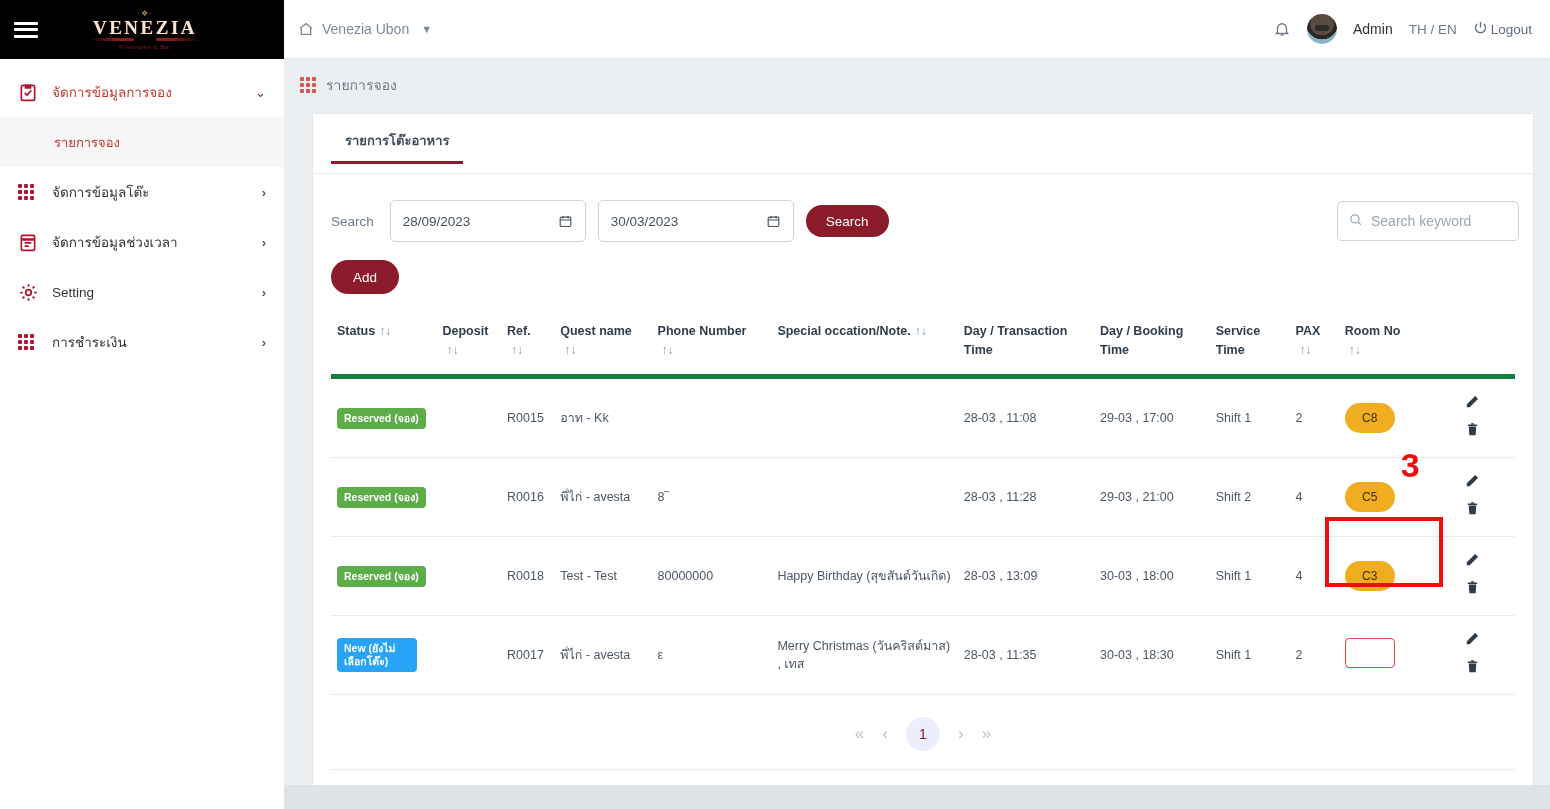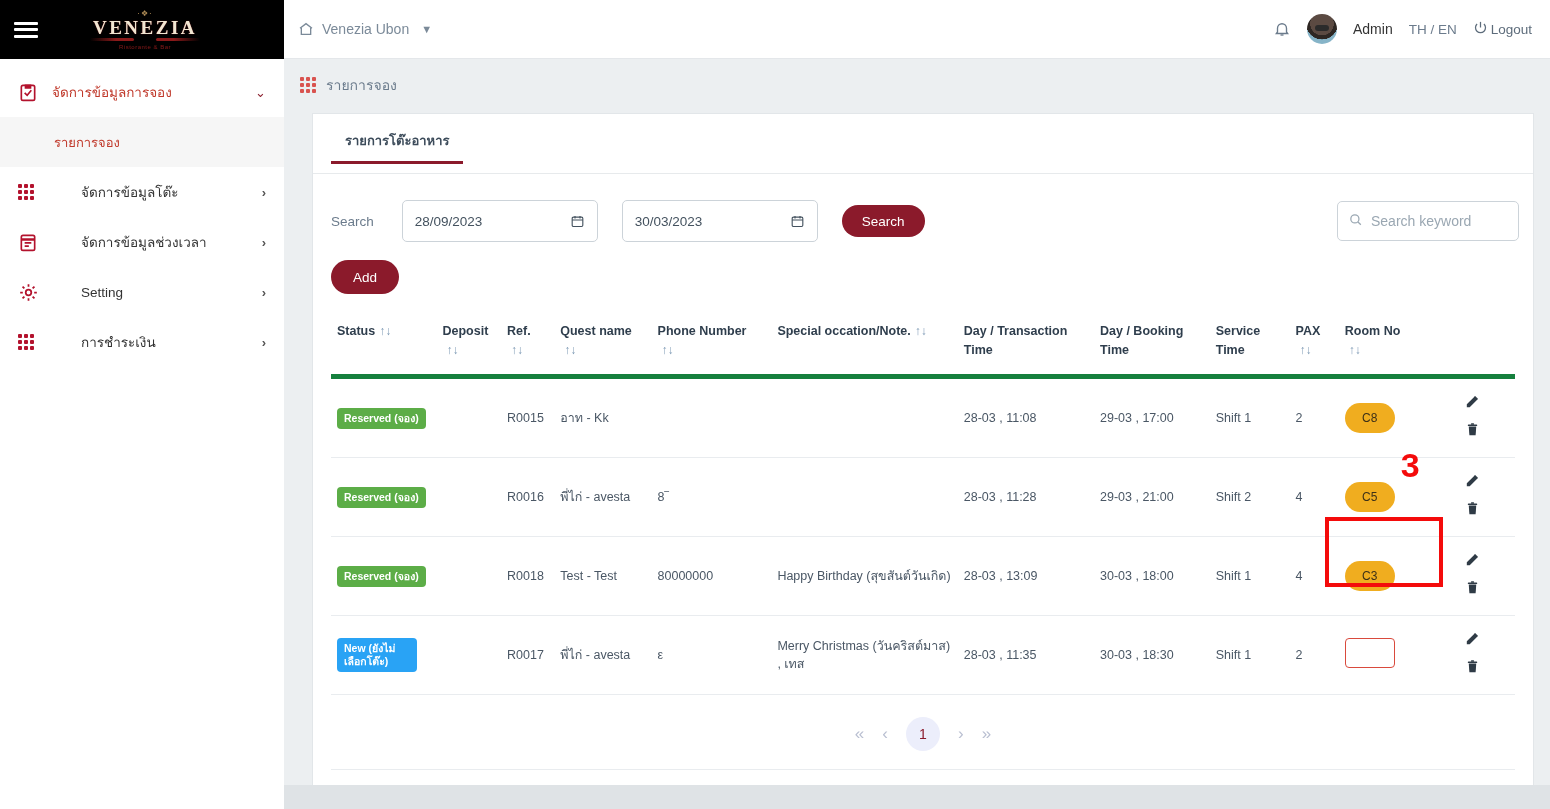--- a/index.html
+++ b/index.html
@@ -36,21 +36,21 @@
   .logo-swash:after { right: 0; transform: scaleX(-1); }
 
   .nav { padding-top: 8px; }
   .nav-item {
     display: flex; align-items: center; height: 50px; padding: 0 18px 0 18px;
     cursor: pointer; position: relative;
   }
   .nav-item .ico { width: 34px; flex: 0 0 34px; display: flex; align-items: center;
     color: #b3122d; }
   .nav-label { font-size: 13.5px; color: #c0392b; flex: 1; }
-  .nav-label.dark { color: #333333; margin-left: 29px; }
+  .nav-label.dark { color: #333333; }
   .nav-caret { color: #8c2230; font-size: 13px; line-height: 1; }
   .nav-caret.right { color: #555; font-weight: bold; }
   .sub-item {
     height: 50px; display: flex; align-items: center; padding-left: 54px;
     font-size: 13px; color: #c0392b; cursor: pointer;
   }
   .sub-item.active { background: #f6f6f6; }
   .sub-item.muted { color: #6b7b8c; }
   .dots9 { display: grid; grid-template-columns: repeat(3, 4px); gap: 2px; }
   .dots9 i { width: 4px; height: 4px; background: #b3122d; border-radius: 1px; display:block;}
@@ -85,21 +85,21 @@
 
   .card {
     margin: 2px 16px 0 28px; background: #ffffff; border: 1px solid #e2e6e9;
     height: 683px; position: relative;
   }
 
   .tabs { padding: 16px 0 0 18px; border-bottom: 1px solid #e7eaec; height: 60px; }
   .tab { display: inline-block; padding: 0 14px 10px 14px; font-size: 13px;
     color: #3c4b5a; font-weight: bold; border-bottom: 3px solid #8b1a2b; cursor: pointer; }
 
-  .filters { display: flex; align-items: center; padding: 26px 0 0 18px; gap: 24px; }
+  .filters { display: flex; align-items: center; padding: 26px 0 0 18px; gap: 12px; }
   .f-label { font-size: 13.5px; color: #6b7b8c; margin-right: 4px; }
   .date-box {
     width: 196px; height: 42px; border: 1px solid #ccd3d9; border-radius: 5px;
     display: flex; align-items: center; padding: 0 12px; font-size: 13.5px; color: #44525f;
     background: #fff; cursor: pointer;
   }
   .date-box .cal { margin-left: auto; color: #44525f; display: flex; }
   .btn-search {
     background: #8b1a2b; color: #fff; border: none; border-radius: 20px;
     height: 32px; padding: 0 20px; font-size: 13.5px; cursor: pointer;

